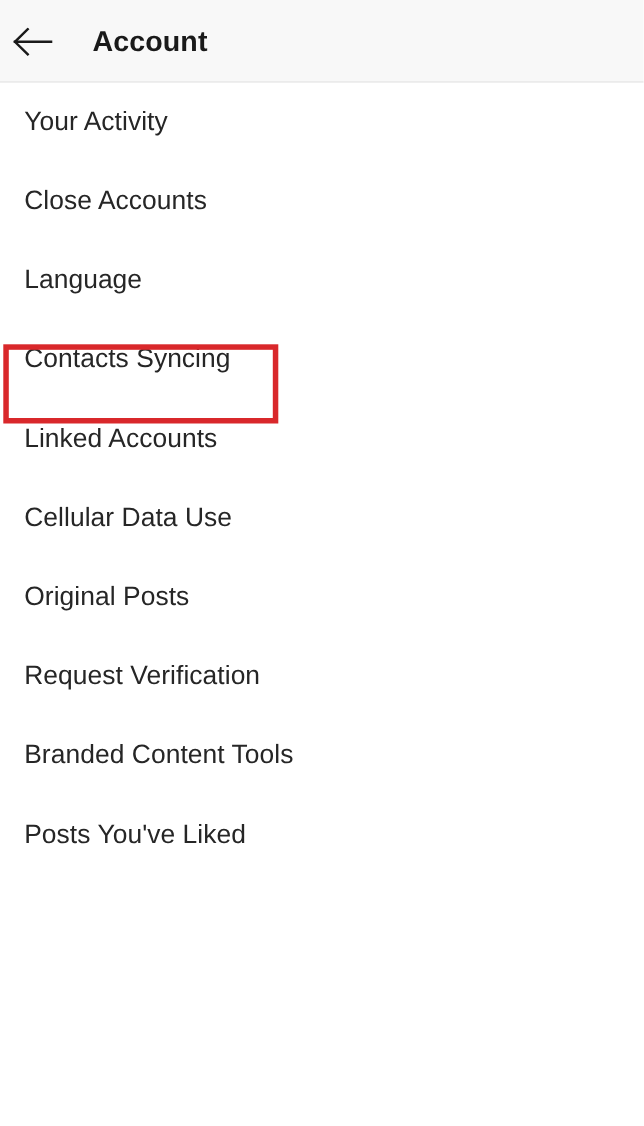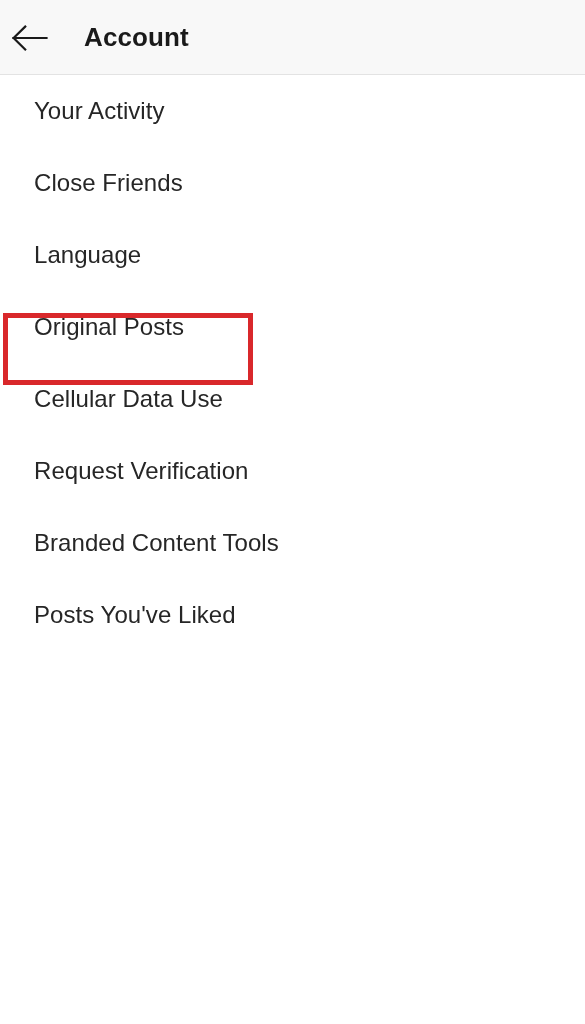--- a/index.html
+++ b/index.html
@@ -59,21 +59,21 @@
     font-weight: bold;
     color: #1a1a1a;
     letter-spacing: 0.1px;
     white-space: nowrap;
   }
 
   
   .list {
     position: absolute;
     top: 75px;
-    left: 16px;
+    left: 4px;
     width: 468px;
   }
 
   .list-item {
     position: relative;
     height: 72px;
     display: flex;
     align-items: center;
     padding-left: 18px;
     box-sizing: border-box;
@@ -123,35 +123,41 @@
   </div>
 
   <div class="list">
 
     <div class="list-item">
       <span class="list-item-label">Your Activity</span>
     </div>
 
 
     <div class="list-item">
-      <span class="list-item-label">Close Friends</span>
+      <span class="list-item-label">Close Accounts</span>
     </div>
 
     <div class="list-item">
       <span class="list-item-label">Language</span>
     </div>
 
-
+    <div class="list-item">
+      <span class="list-item-label">Contacts Syncing</span>
+    </div>
 
     <div class="list-item">
-      <span class="list-item-label">Original Posts</span>
+      <span class="list-item-label">Linked Accounts</span>
     </div>
 
     <div class="list-item">
       <span class="list-item-label">Cellular Data Use</span>
+    </div>
+
+    <div class="list-item">
+      <span class="list-item-label">Original Posts</span>
     </div>
 
     <div class="list-item">
       <span class="list-item-label">Request Verification</span>
     </div>
 
     <div class="list-item">
       <span class="list-item-label">Branded Content Tools</span>
     </div>
 

